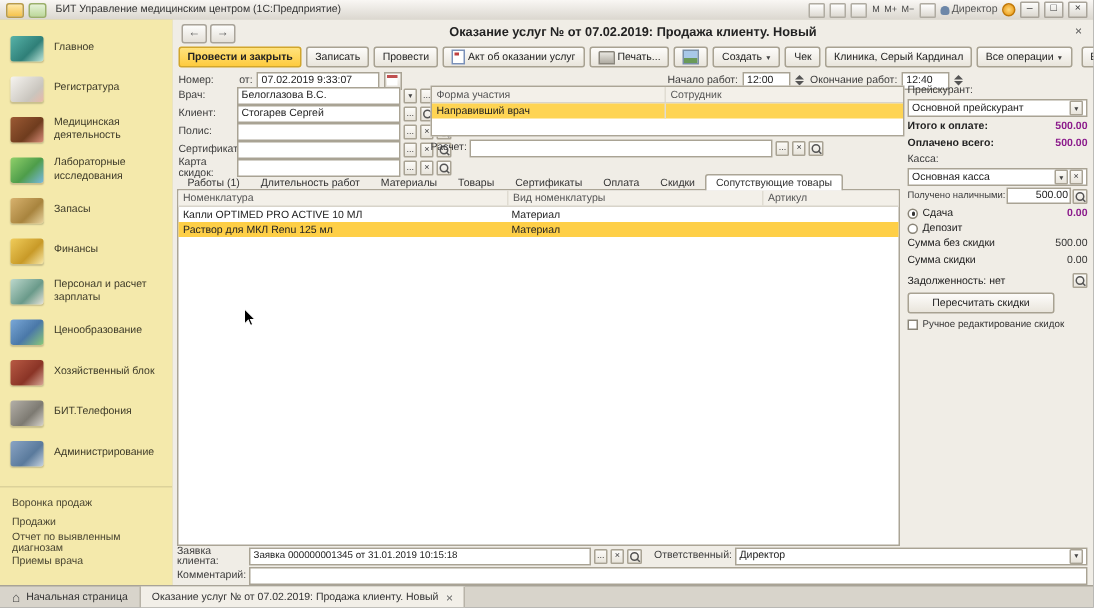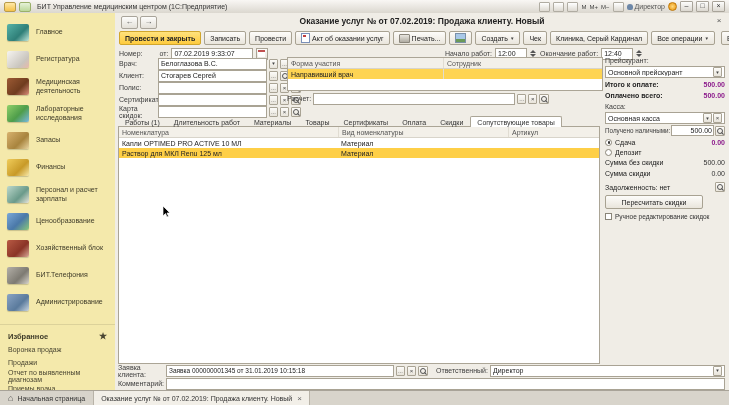--- a/index.html
+++ b/index.html
@@ -211,24 +211,20 @@
       <div class="nav-item">
           <span class="si si9"></span>
           <span class="nav-label">БИТ.Телефония</span>
         </div>
       <div class="nav-item">
           <span class="si si10"></span>
           <span class="nav-label">Администрирование</span>
         </div>
     </div>
     <div class="fav">
-      <div class="fav-head">
-        <span>Избранное</span>
-        <span class="fav-star">★</span>
-      </div>
       <div class="fav-item">Воронка продаж</div>
       <div class="fav-item">Продажи</div>
       <div class="fav-item">Отчет по выявленным диагнозам</div>
       <div class="fav-item">Приемы врача</div>
     </div>
   </div>
 
   <div class="main">
 
     <div class="doc-header">

